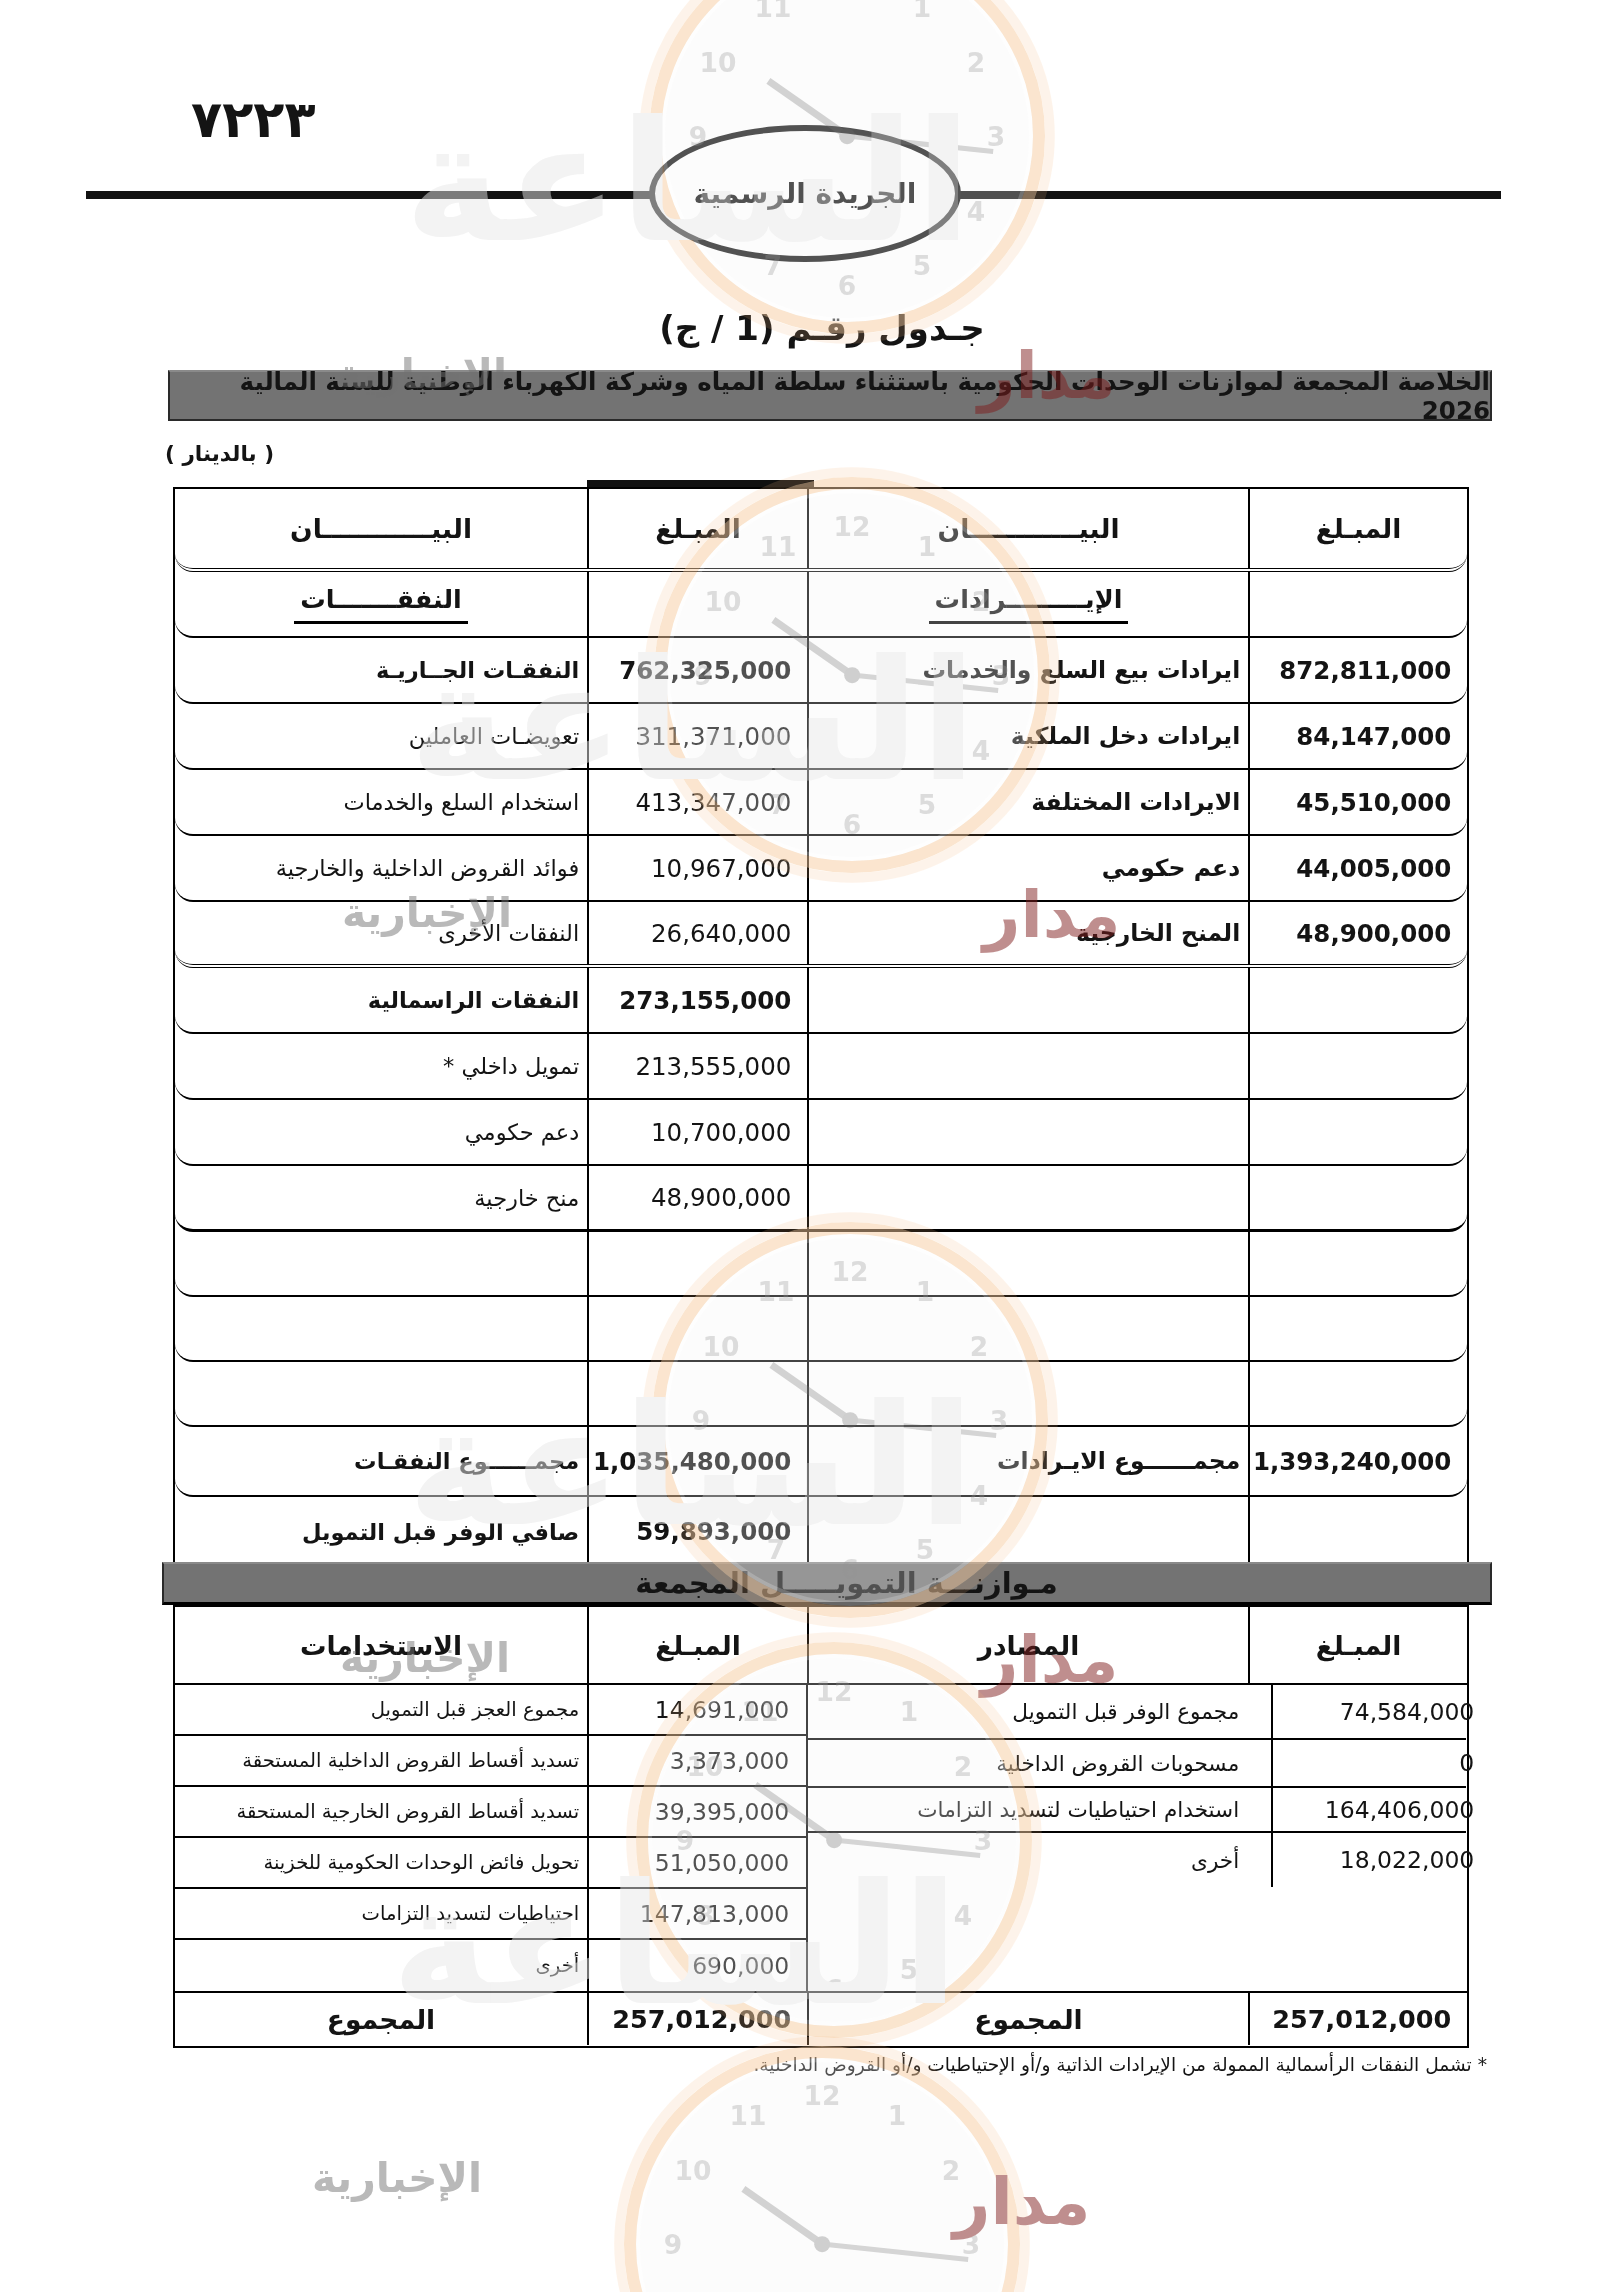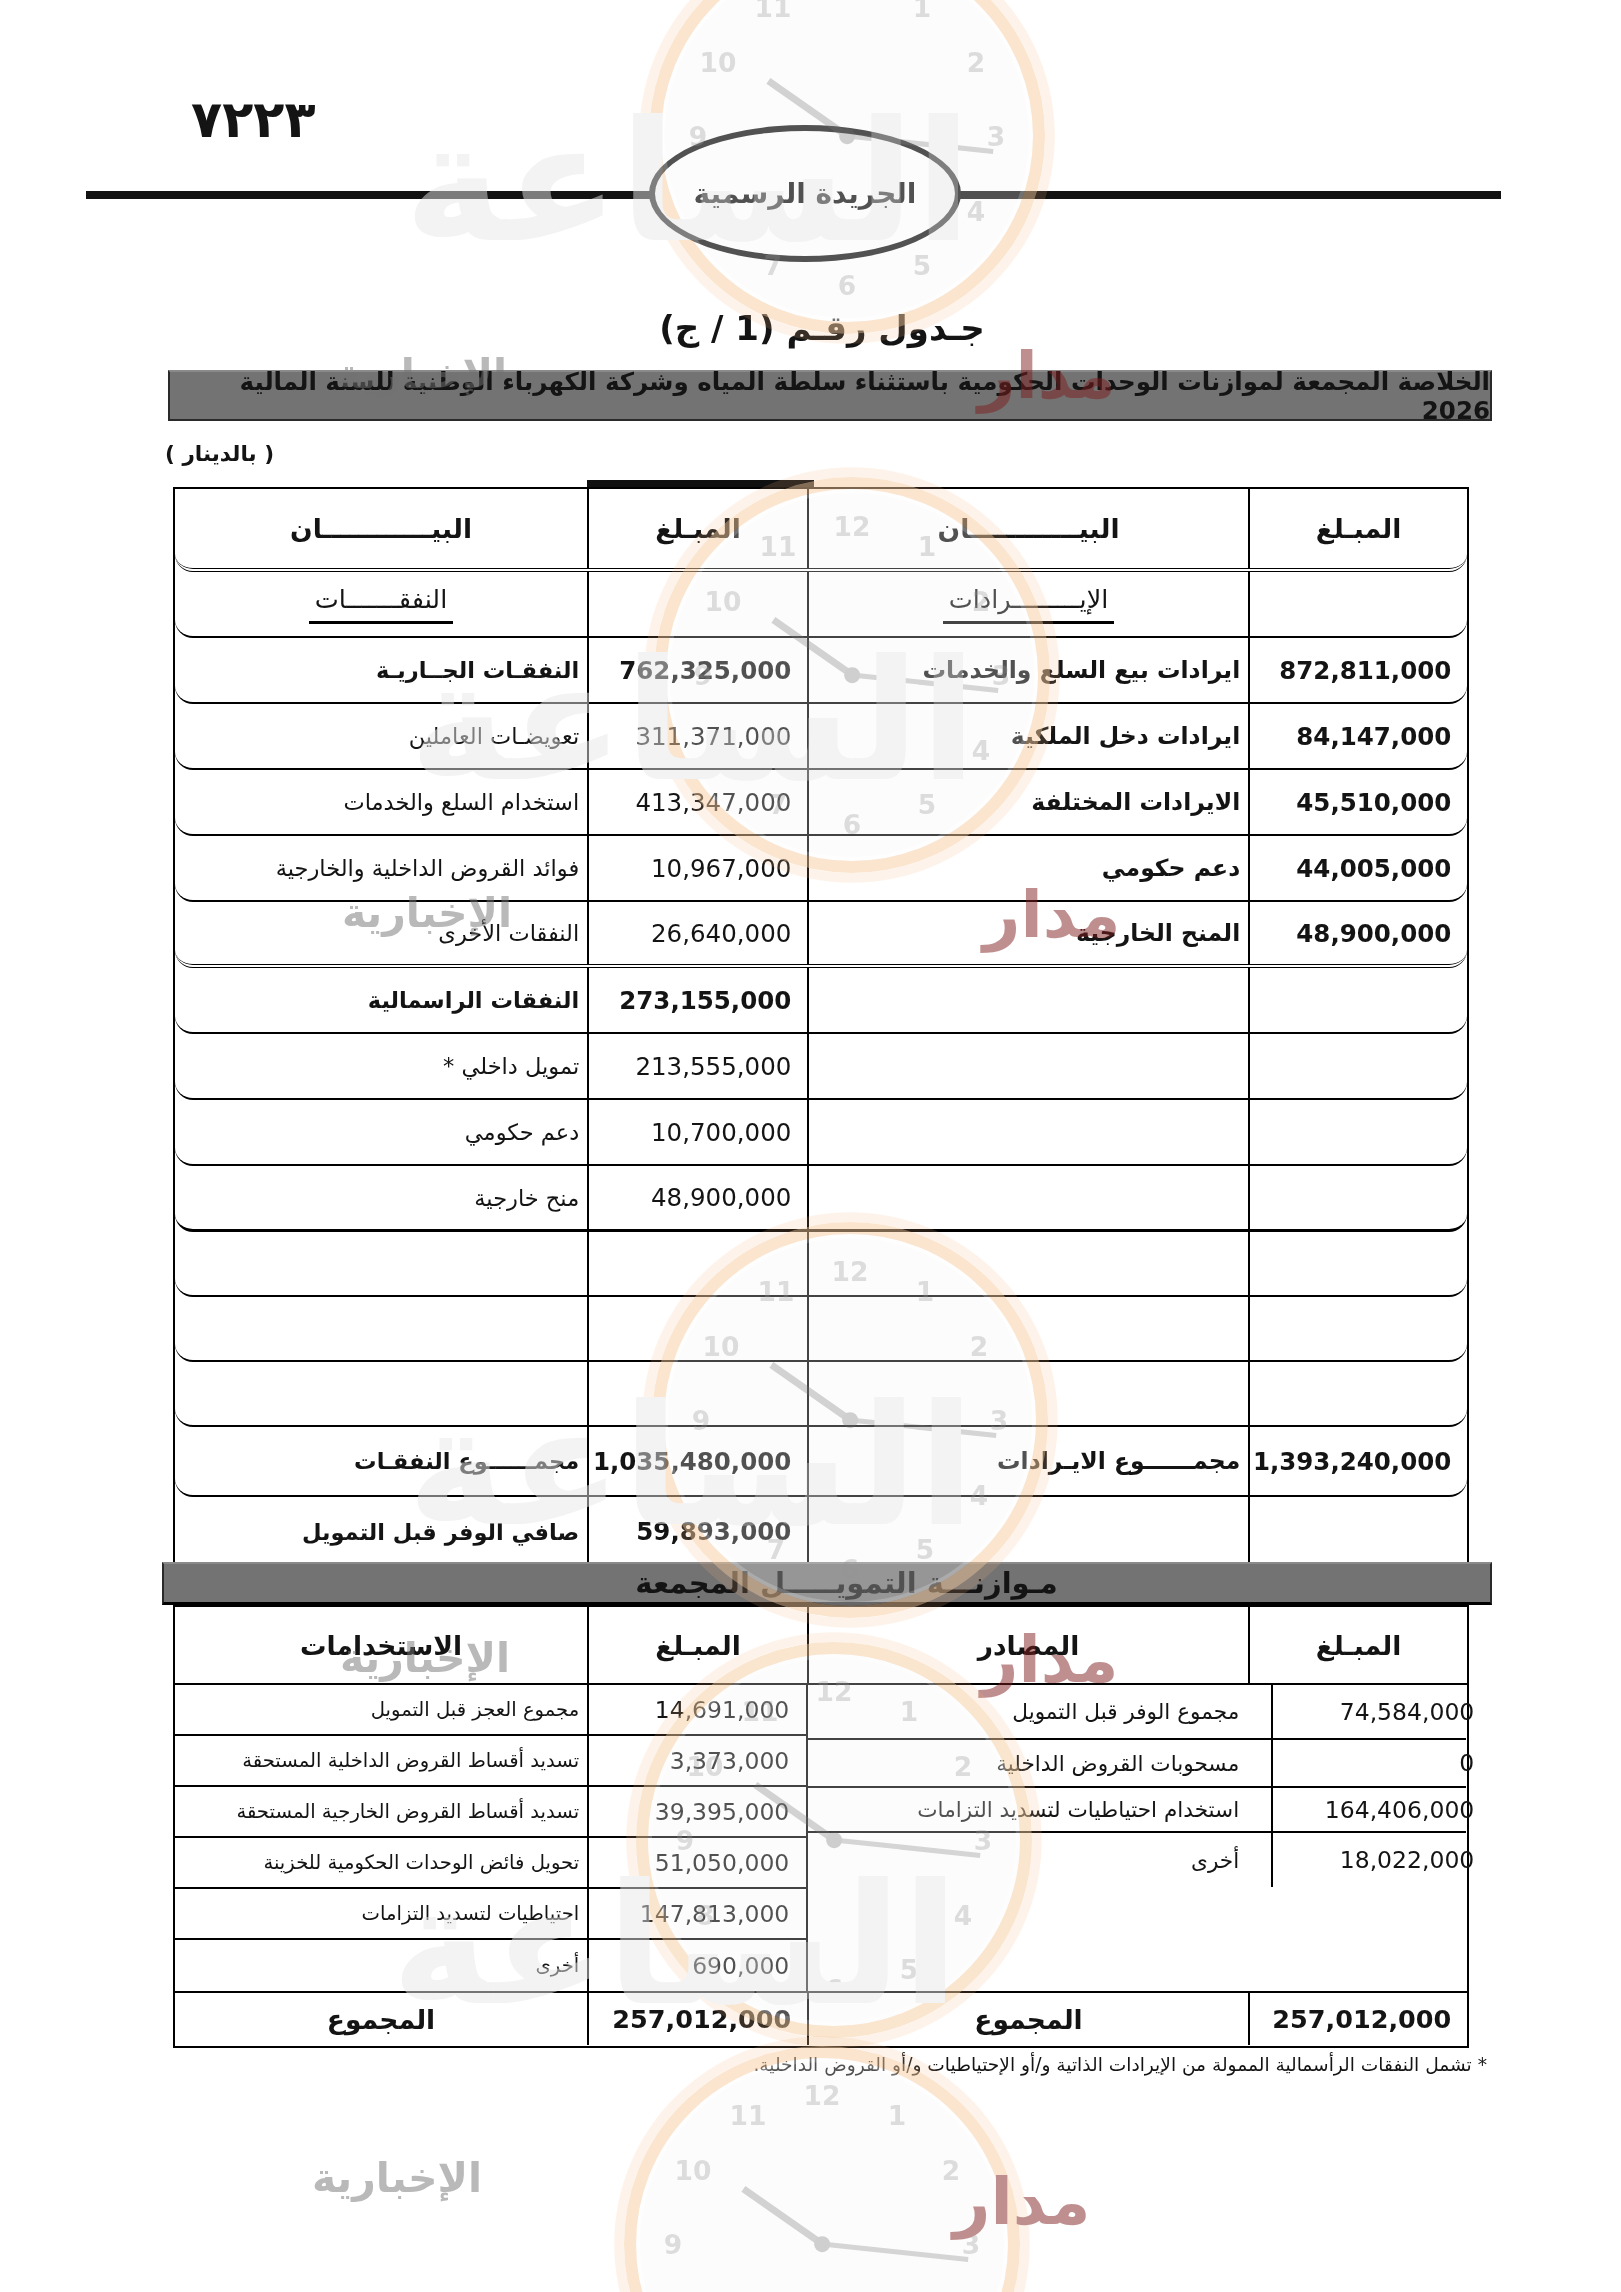--- a/index.html
+++ b/index.html
@@ -60,21 +60,21 @@
   .thick{border-bottom:3.9px solid #000;}
   .cell{box-sizing:border-box; display:flex; align-items:center; direction:rtl;
     justify-content:flex-start; padding:0 7.8px; overflow:hidden; white-space:nowrap;}
   .cell + .cell{border-left:2px solid #000;}
   .head{justify-content:center; font-size:26.5px; font-weight:bold;}
   .desc{font-size:22.5px;}
   .rdesc{font-size:23.5px; padding-left:3.9px;}
   .amt{direction:ltr; justify-content:flex-end; padding-right:15.7px; font-size:24.5px;}
   .bold{font-weight:bold;}
   .sectcell{justify-content:center;}
-  .u{display:inline-block; border-bottom:3.9px solid #000; padding:0 5.9px 6.9px 5.9px; font-size:25.5px; font-weight:normal;}
+  .u{display:inline-block; border-bottom:3.9px solid #000; padding:0 5.9px 6.9px 5.9px; font-size:25.5px; font-weight:bold;}
   .rep{display:contents;}
   
   .fin-head{height:78px; border-bottom:2.9px solid #000; box-sizing:border-box;}
   .fin-body{display:flex; height:306px;}
   .uses-half{width:631px;}
   .src-half{width:660px; border-left:2px solid #000; box-sizing:border-box; display:flex; flex-direction:column;}
   .u-row{display:grid; grid-template-columns:412px 218px; box-sizing:border-box; border-bottom:2px solid #000; height:51px;}
   .u-row:last-of-type{border-bottom:none;}
   .s-row{display:grid; grid-template-columns:439px 219px; box-sizing:border-box; border-bottom:2px solid #000;gap:24px;}
   .s-row:nth-of-type(1){height:55px;}

